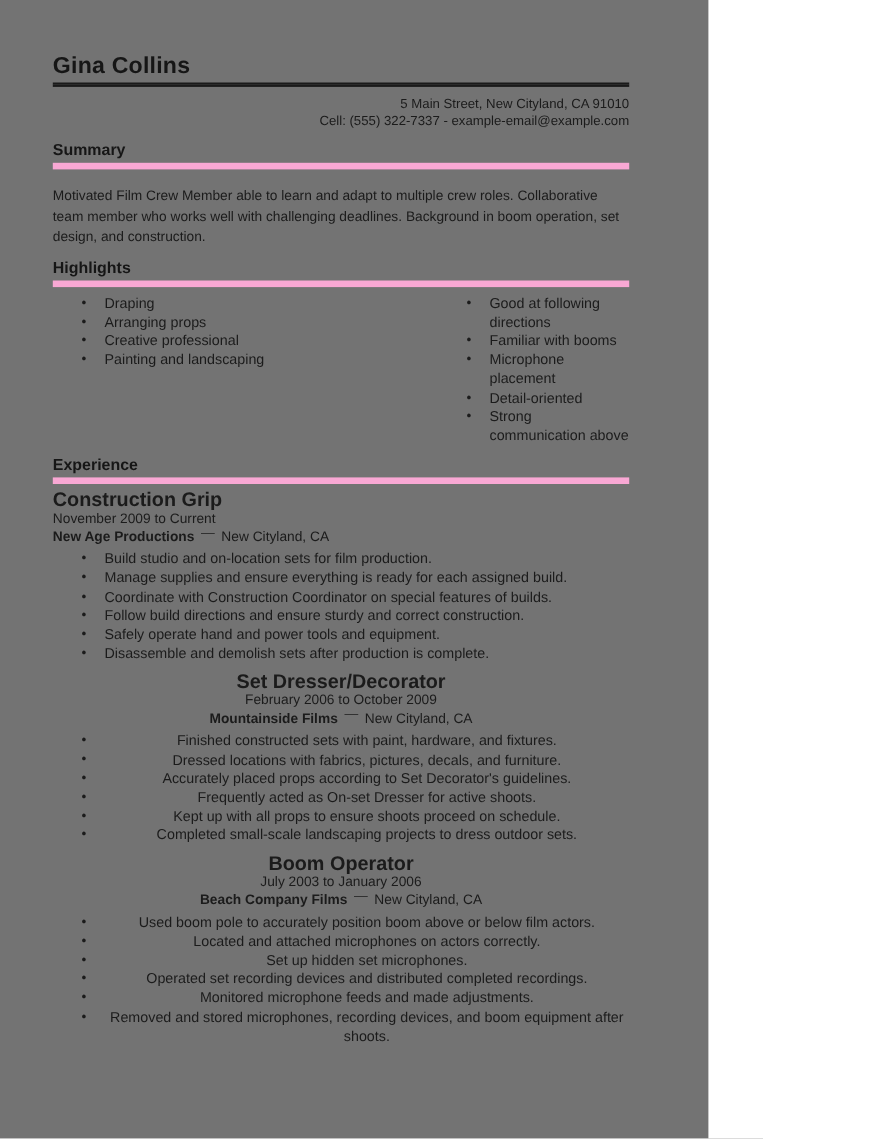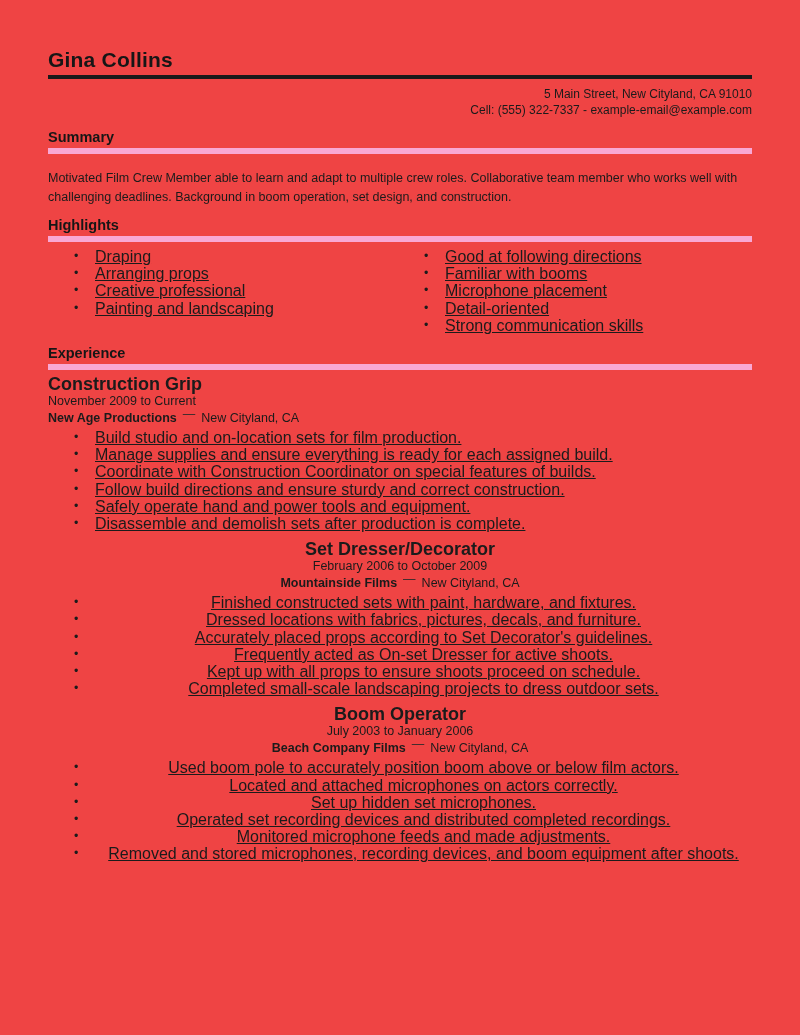--- a/index.html
+++ b/index.html
@@ -3,24 +3,24 @@
 <meta charset="utf-8">
 <style>
   * { margin: 0; padding: 0; box-sizing: border-box; }
   html, body {
     width: 800px;
     background: #ffffff;
     font-family: "Liberation Sans", "DejaVu Sans", sans-serif;
     color: #1b1b1b;
   }
   .page {
-    width: 800px;
+    width: 644px;
     height: 1035px;
-    background: #ef4444;
-    padding: 48px 48px 0 48px;
+    background: #737373;
+    padding: 48px 72px 0 48px;
     overflow: hidden;
   }
 
   
   h1.person-name {
     font-size: 21px;
     font-weight: 700;
     letter-spacing: 0.2px;
     line-height: 24px;
     color: #161616;
@@ -54,23 +54,22 @@
   p.summary-text {
     margin-top: 15px;
     font-size: 12.5px;
     line-height: 18.5px;
   }
 
   
   ul.bullets {
     list-style: none;
     padding-left: 47px;
-    font-size: 16px;
+    font-size: 13px;
     line-height: 17.2px;
-    text-decoration: underline;
   }
   ul.bullets li { position: relative; }
   ul.bullets li::before {
     content: "\2022";
     position: absolute;
     left: -21px;
     font-size: 12.5px;
   }
 
   
@@ -133,21 +132,21 @@
           <li>Draping</li>
           <li>Arranging props</li>
           <li>Creative professional</li>
           <li>Painting and landscaping</li>
         </ul>
       <ul class="bullets col-right">
           <li>Good at following directions</li>
           <li>Familiar with booms</li>
           <li>Microphone placement</li>
           <li>Detail-oriented</li>
-          <li>Strong communication skills</li>
+          <li>Strong communication above</li>
         </ul>
     </div>
   </section>
 
   <section>
     <h2 class="section-heading">Experience</h2>
     <div class="jobs">
         <div class="job">
           <div class="job-title">Construction Grip</div>
           <div class="job-dates">November 2009 to Current</div>

